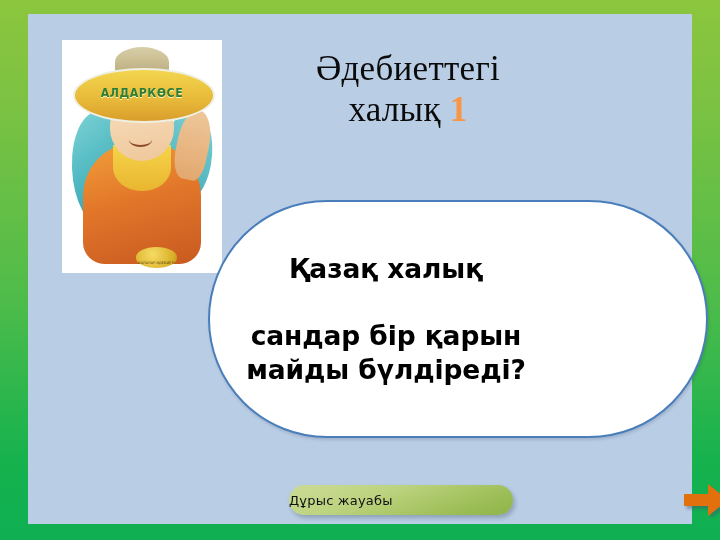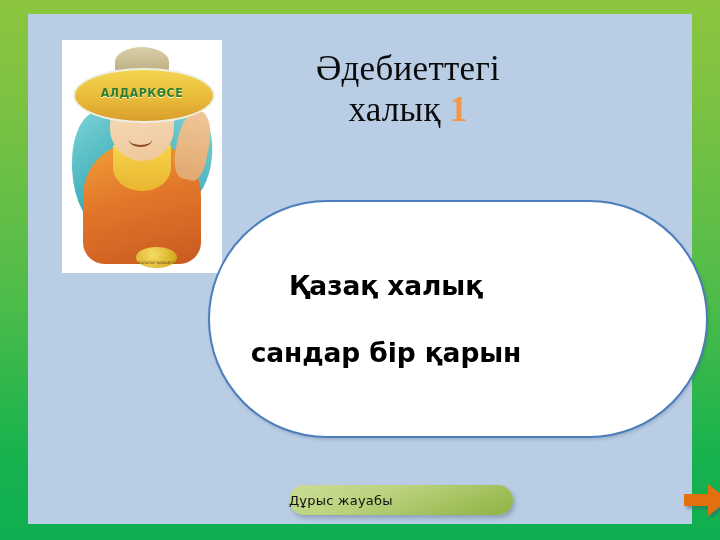--- a/index.html
+++ b/index.html
@@ -315,20 +315,21 @@
       <span>Әдебиеттегі</span><br>
       <span>халық</span>
       <span class="accent">1</span>
     </div>
 
     <div class="bubble">
       <div class="bubble-text">
         <span>Қазақ халық</span><br>
         <br>
         <span>сандар бір қарын</span><br>
+        <span>майды бүлдіреді?</span>
       </div>
     </div>
 
 
     <div class="answer-button">
       <span>Дұрыс жауабы</span>
     </div>
 
     <div class="next-arrow">
       <svg width="46" height="36" viewBox="0 0 46 36">

